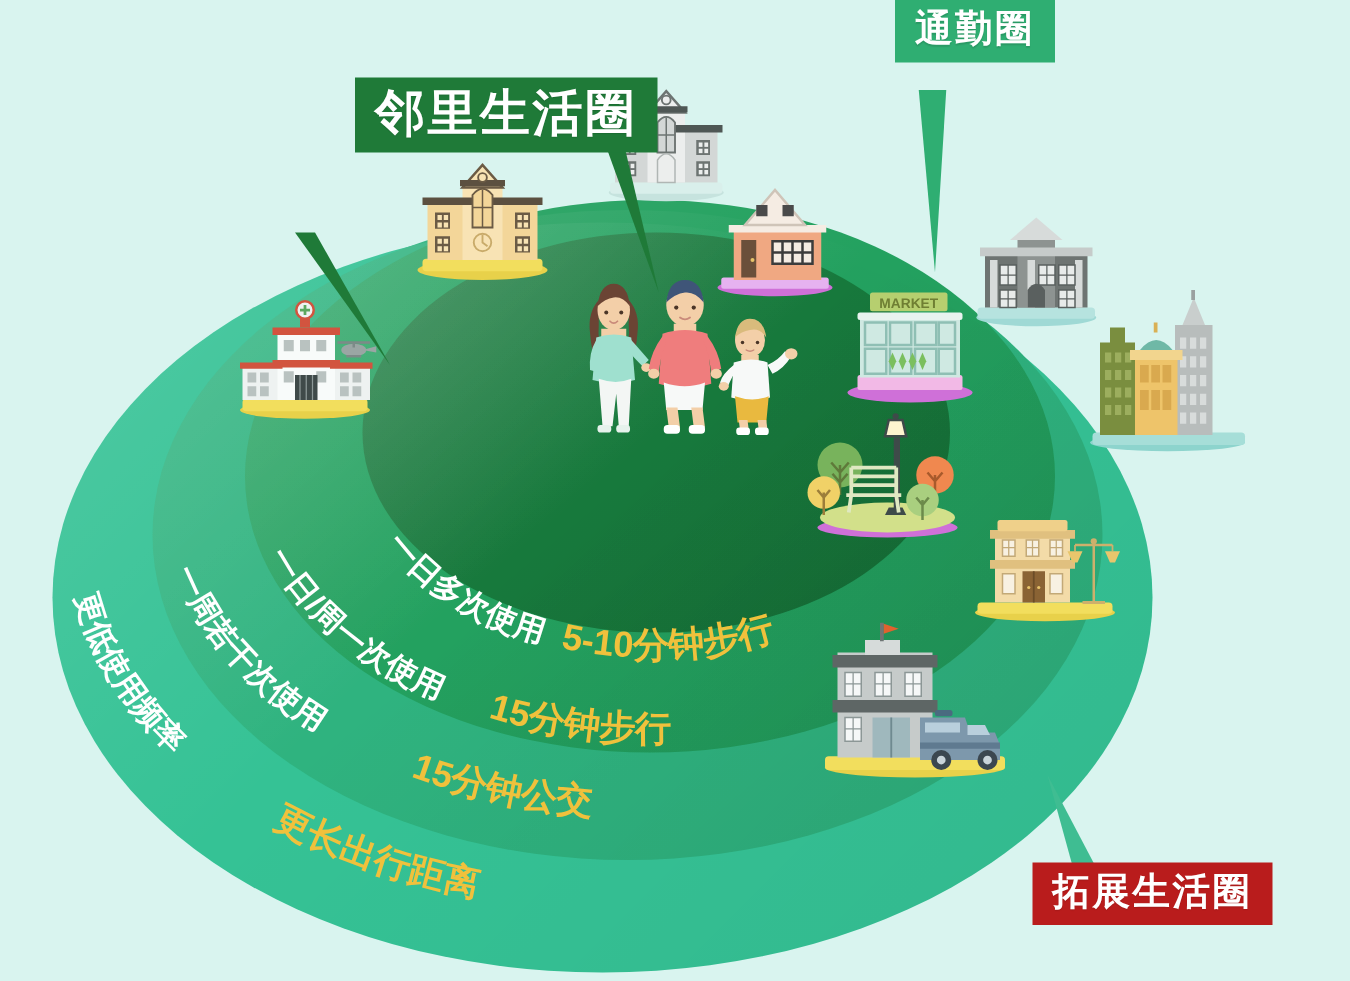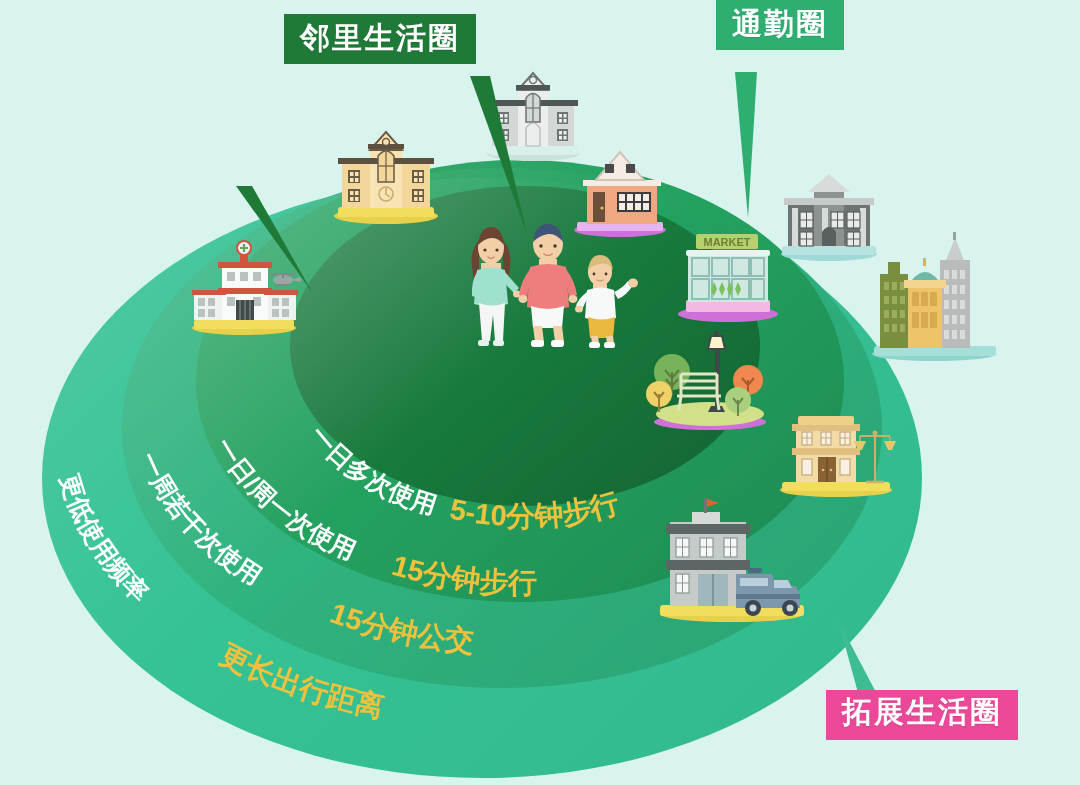--- a/index.html
+++ b/index.html
@@ -35,25 +35,25 @@
     color:#fff;font-weight:bold;letter-spacing:2px;
     padding:9px 16px 11px 16px;
     white-space:nowrap;
     line-height:1;
     text-shadow:0 1px 1px rgba(0,0,0,.12);
   }
 
   #cal-street{left:82px;top:126px;}
   #cal-street .box{background:#1f7a38;font-size:30px;}
   #cal-neighbor{left:284px;top:14px;}
-  #cal-neighbor .box{background:#1f7a38;font-size:30px;}
+  #cal-neighbor .box{background:#1f7a38;font-size:40px;margin-top:48px;}
   #cal-commute{left:716px;top:0;}
   #cal-commute .box{background:#2fae72;font-size:30px;}
   #cal-expand{left:826px;top:690px;}
-  #cal-expand .box{background:#ec4899;font-size:30px;font-family:Liberation Mono, monospace;}
+  #cal-expand .box{background:#b91c1c;font-size:30px;}
 
   
   #ringtext{position:absolute;left:0;top:0;width:1080px;height:785px;z-index:30;pointer-events:none;}
   .cap-white{fill:#ffffff;font-weight:bold;font-family:"Liberation Sans","DejaVu Sans",sans-serif;}
   .cap-gold{fill:#f0c13c;font-weight:bold;font-family:"Liberation Sans","DejaVu Sans",sans-serif;}
 
   
   .scene{position:absolute;z-index:25;}
 </style>
 </head>

